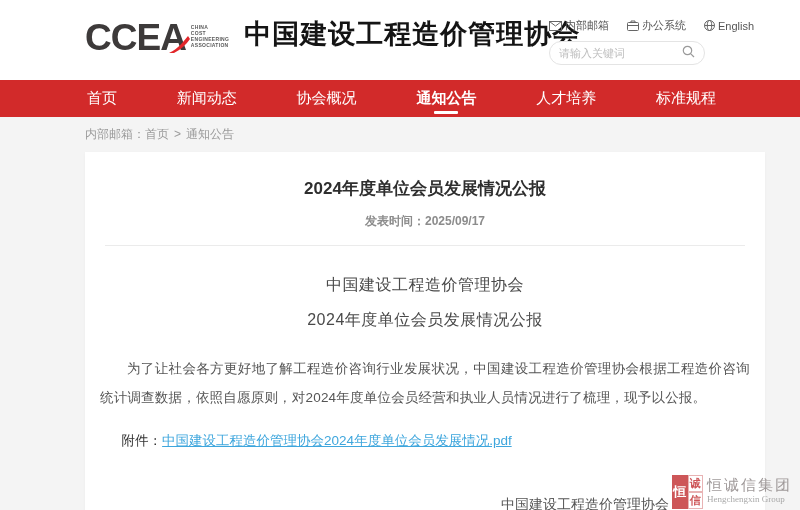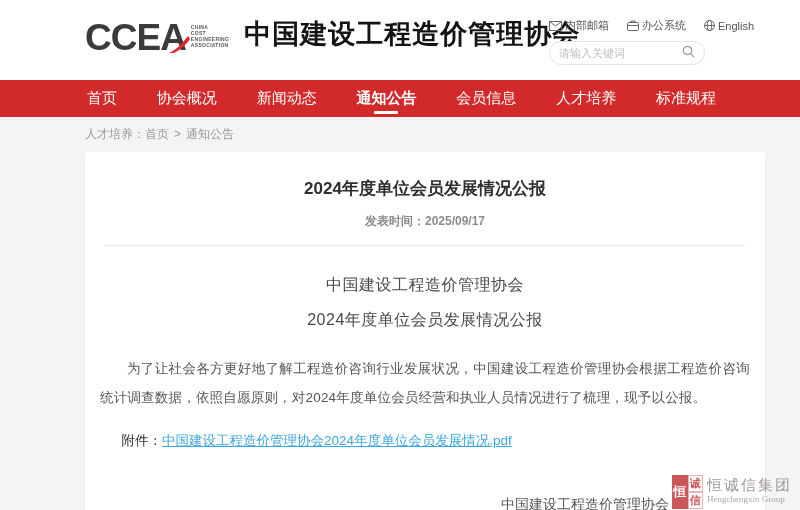--- a/index.html
+++ b/index.html
@@ -166,30 +166,29 @@
             <circle cx="5.5" cy="5.5" r="4.2" fill="none" stroke="#9a9a9a" stroke-width="1.2"></circle>
             <line x1="8.8" y1="8.8" x2="12" y2="12" stroke="#9a9a9a" stroke-width="1.2"></line>
           </svg>
       </span>
     </div>
   </div>
 </div>
 
 <div class="navbar">
   <a class="nav-item">首页</a>
+  <a class="nav-item">新闻动态</a>
   <a class="nav-item">协会概况</a>
-  <a class="nav-item">新闻动态</a>
   <a class="nav-item active">通知公告</a>
-  <a class="nav-item">会员信息</a>
   <a class="nav-item">人才培养</a>
   <a class="nav-item">标准规程</a>
 </div>
 
 <div class="breadcrumb-row">
-  <span>人才培养：</span><a>首页</a><span class="crumb-sep">&gt;</span><a>通知公告</a>
+  <span>内部邮箱：</span><a>首页</a><span class="crumb-sep">&gt;</span><a>通知公告</a>
 </div>
 
 <div class="card">
   <div class="art-title">2024年度单位会员发展情况公报</div>
   <div class="art-date">
     <span>发表时间：</span><span>2025/09/17</span>
   </div>
   <div class="divider"></div>
 
   <div class="art-h art-h1">中国建设工程造价管理协会</div>

